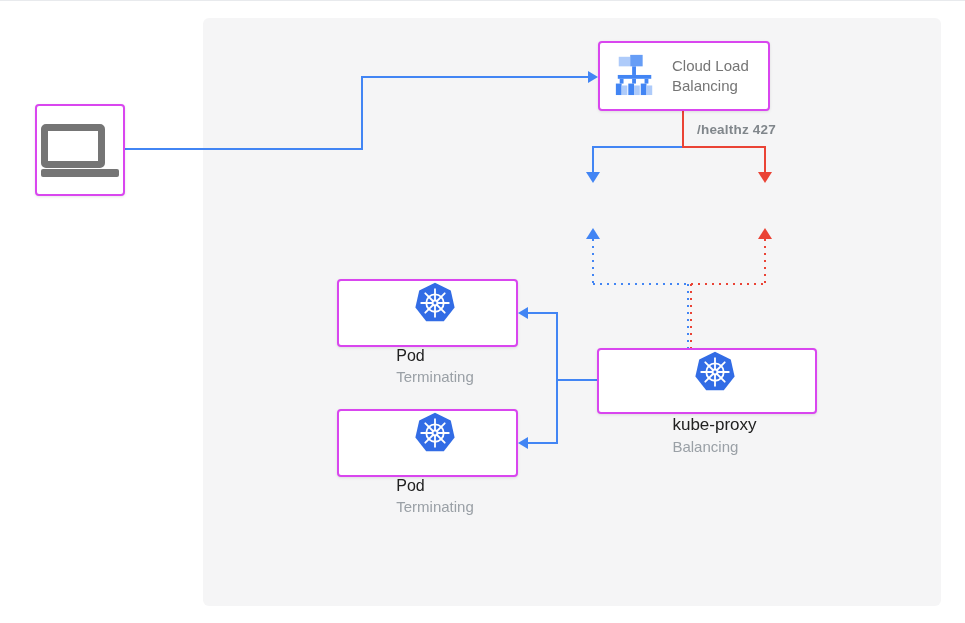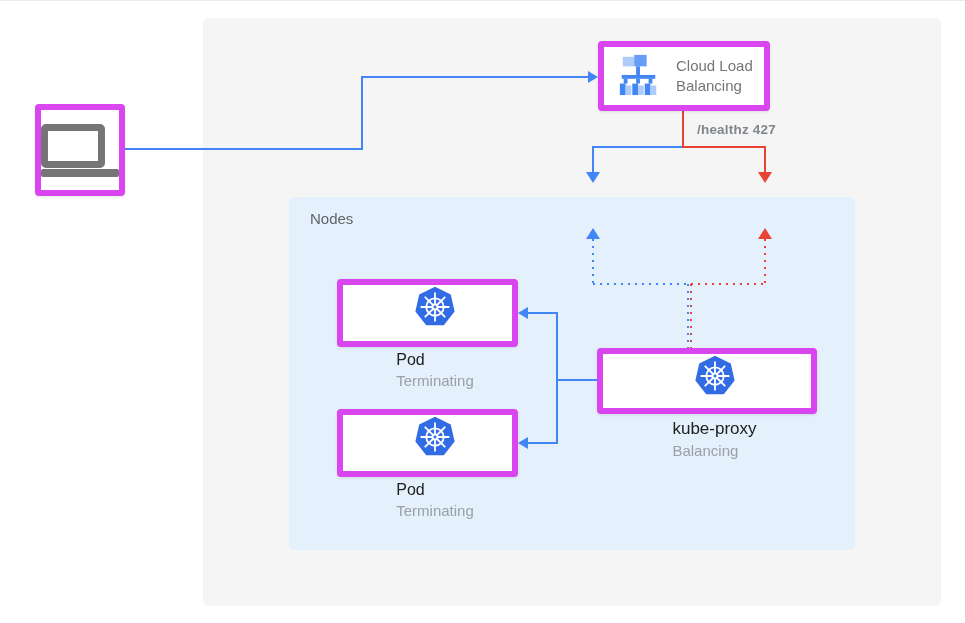--- a/index.html
+++ b/index.html
@@ -11,21 +11,21 @@
   html,body{width:965px;height:623px;background:#fff;overflow:hidden;
     font-family:"Liberation Sans","DejaVu Sans",sans-serif;}
   .stage{position:relative;width:965px;height:623px;background:#fff;border-top:1px solid #e8eaed;}
 
   .gray-panel{position:absolute;left:203px;top:17px;width:738px;height:588px;
     background:var(--panel-gray);border-radius:6px;}
   .nodes-panel{position:absolute;left:289px;top:196px;width:566px;height:353px;
     background:var(--panel-blue);border-radius:6px;}
   .nodes-label{position:absolute;left:21px;top:13px;font-size:15px;color:#5f6368;}
 
-  .card{position:absolute;background:#fff;border:6px solid #d946ef;border-radius:4px;
+  .card{position:absolute;background:#fff;border:2px solid #d946ef;border-radius:4px;
     box-shadow:0 1px 3px rgba(0,0,0,0.10);}
 
   
   .laptop-box{left:35px;top:103px;width:90px;height:92px;display:flex;
     flex-direction:column;align-items:center;justify-content:center;}
   .laptop-screen{width:64px;height:44px;border:7px solid #757575;border-radius:5px;background:#fff;}
   .laptop-base{width:78px;height:8px;background:#757575;border-radius:2px;margin-top:1px;}
 
   
   .clb-box{left:598px;top:40px;width:172px;height:70px;display:flex;align-items:center;
@@ -66,23 +66,20 @@
   .arr-up-blue{border-left:7px solid transparent;border-right:7px solid transparent;border-bottom:11px solid var(--blue);}
   .arr-up-red{border-left:7px solid transparent;border-right:7px solid transparent;border-bottom:11px solid var(--red);}
 </style>
 </head>
 <body>
 
 <div class="stage">
 
   <div class="gray-panel"></div>
 
-  <div class="nodes-panel">
-    <div class="nodes-label">Nodes</div>
-  </div>
 
   <div class="line solid-blue" style="left:125px;top:147px;width:237px;height:2px;"></div>
   <div class="line solid-blue" style="left:361px;top:75px;width:2px;height:74px;"></div>
   <div class="line solid-blue" style="left:361px;top:75px;width:227px;height:2px;"></div>
   <div class="arr arr-right-blue" style="left:588px;top:70px;"></div>
 
   <div class="line solid-red" style="left:682px;top:110px;width:2px;height:37px;"></div>
   <div class="line solid-blue" style="left:592px;top:145px;width:92px;height:2px;"></div>
   <div class="line solid-red" style="left:682px;top:145px;width:84px;height:2px;"></div>
   <div class="line solid-blue" style="left:592px;top:147px;width:2px;height:26px;"></div>

